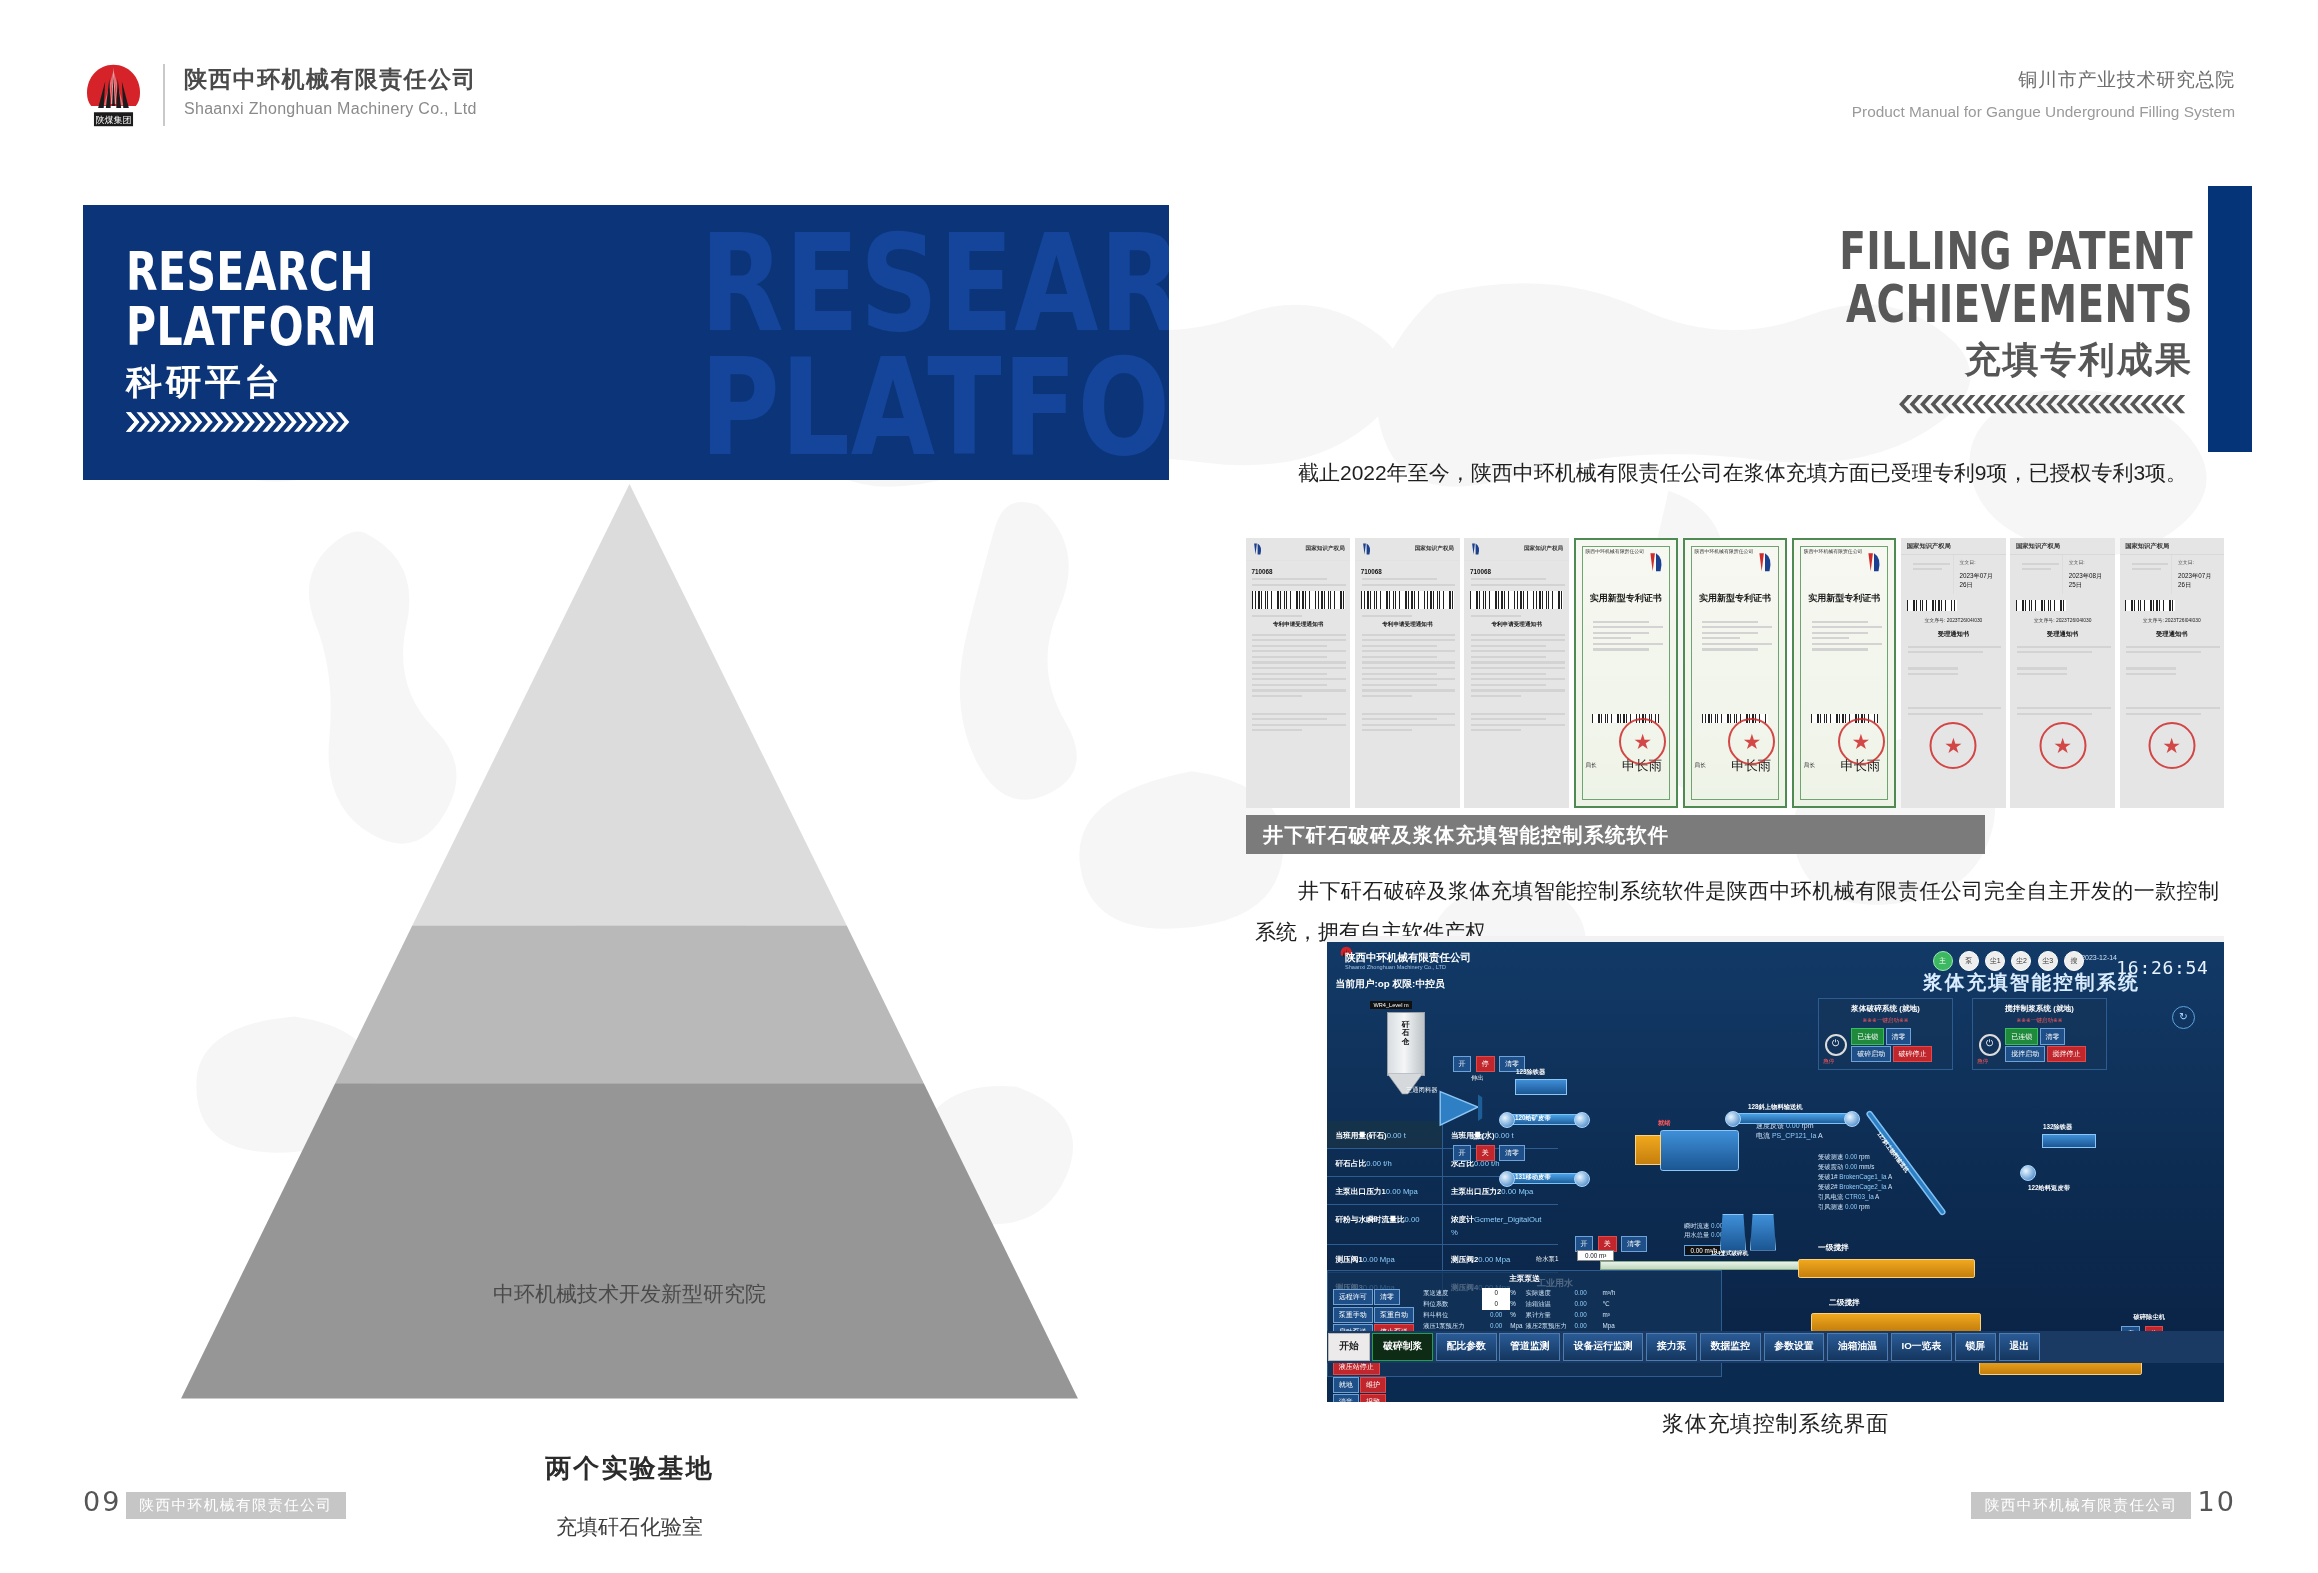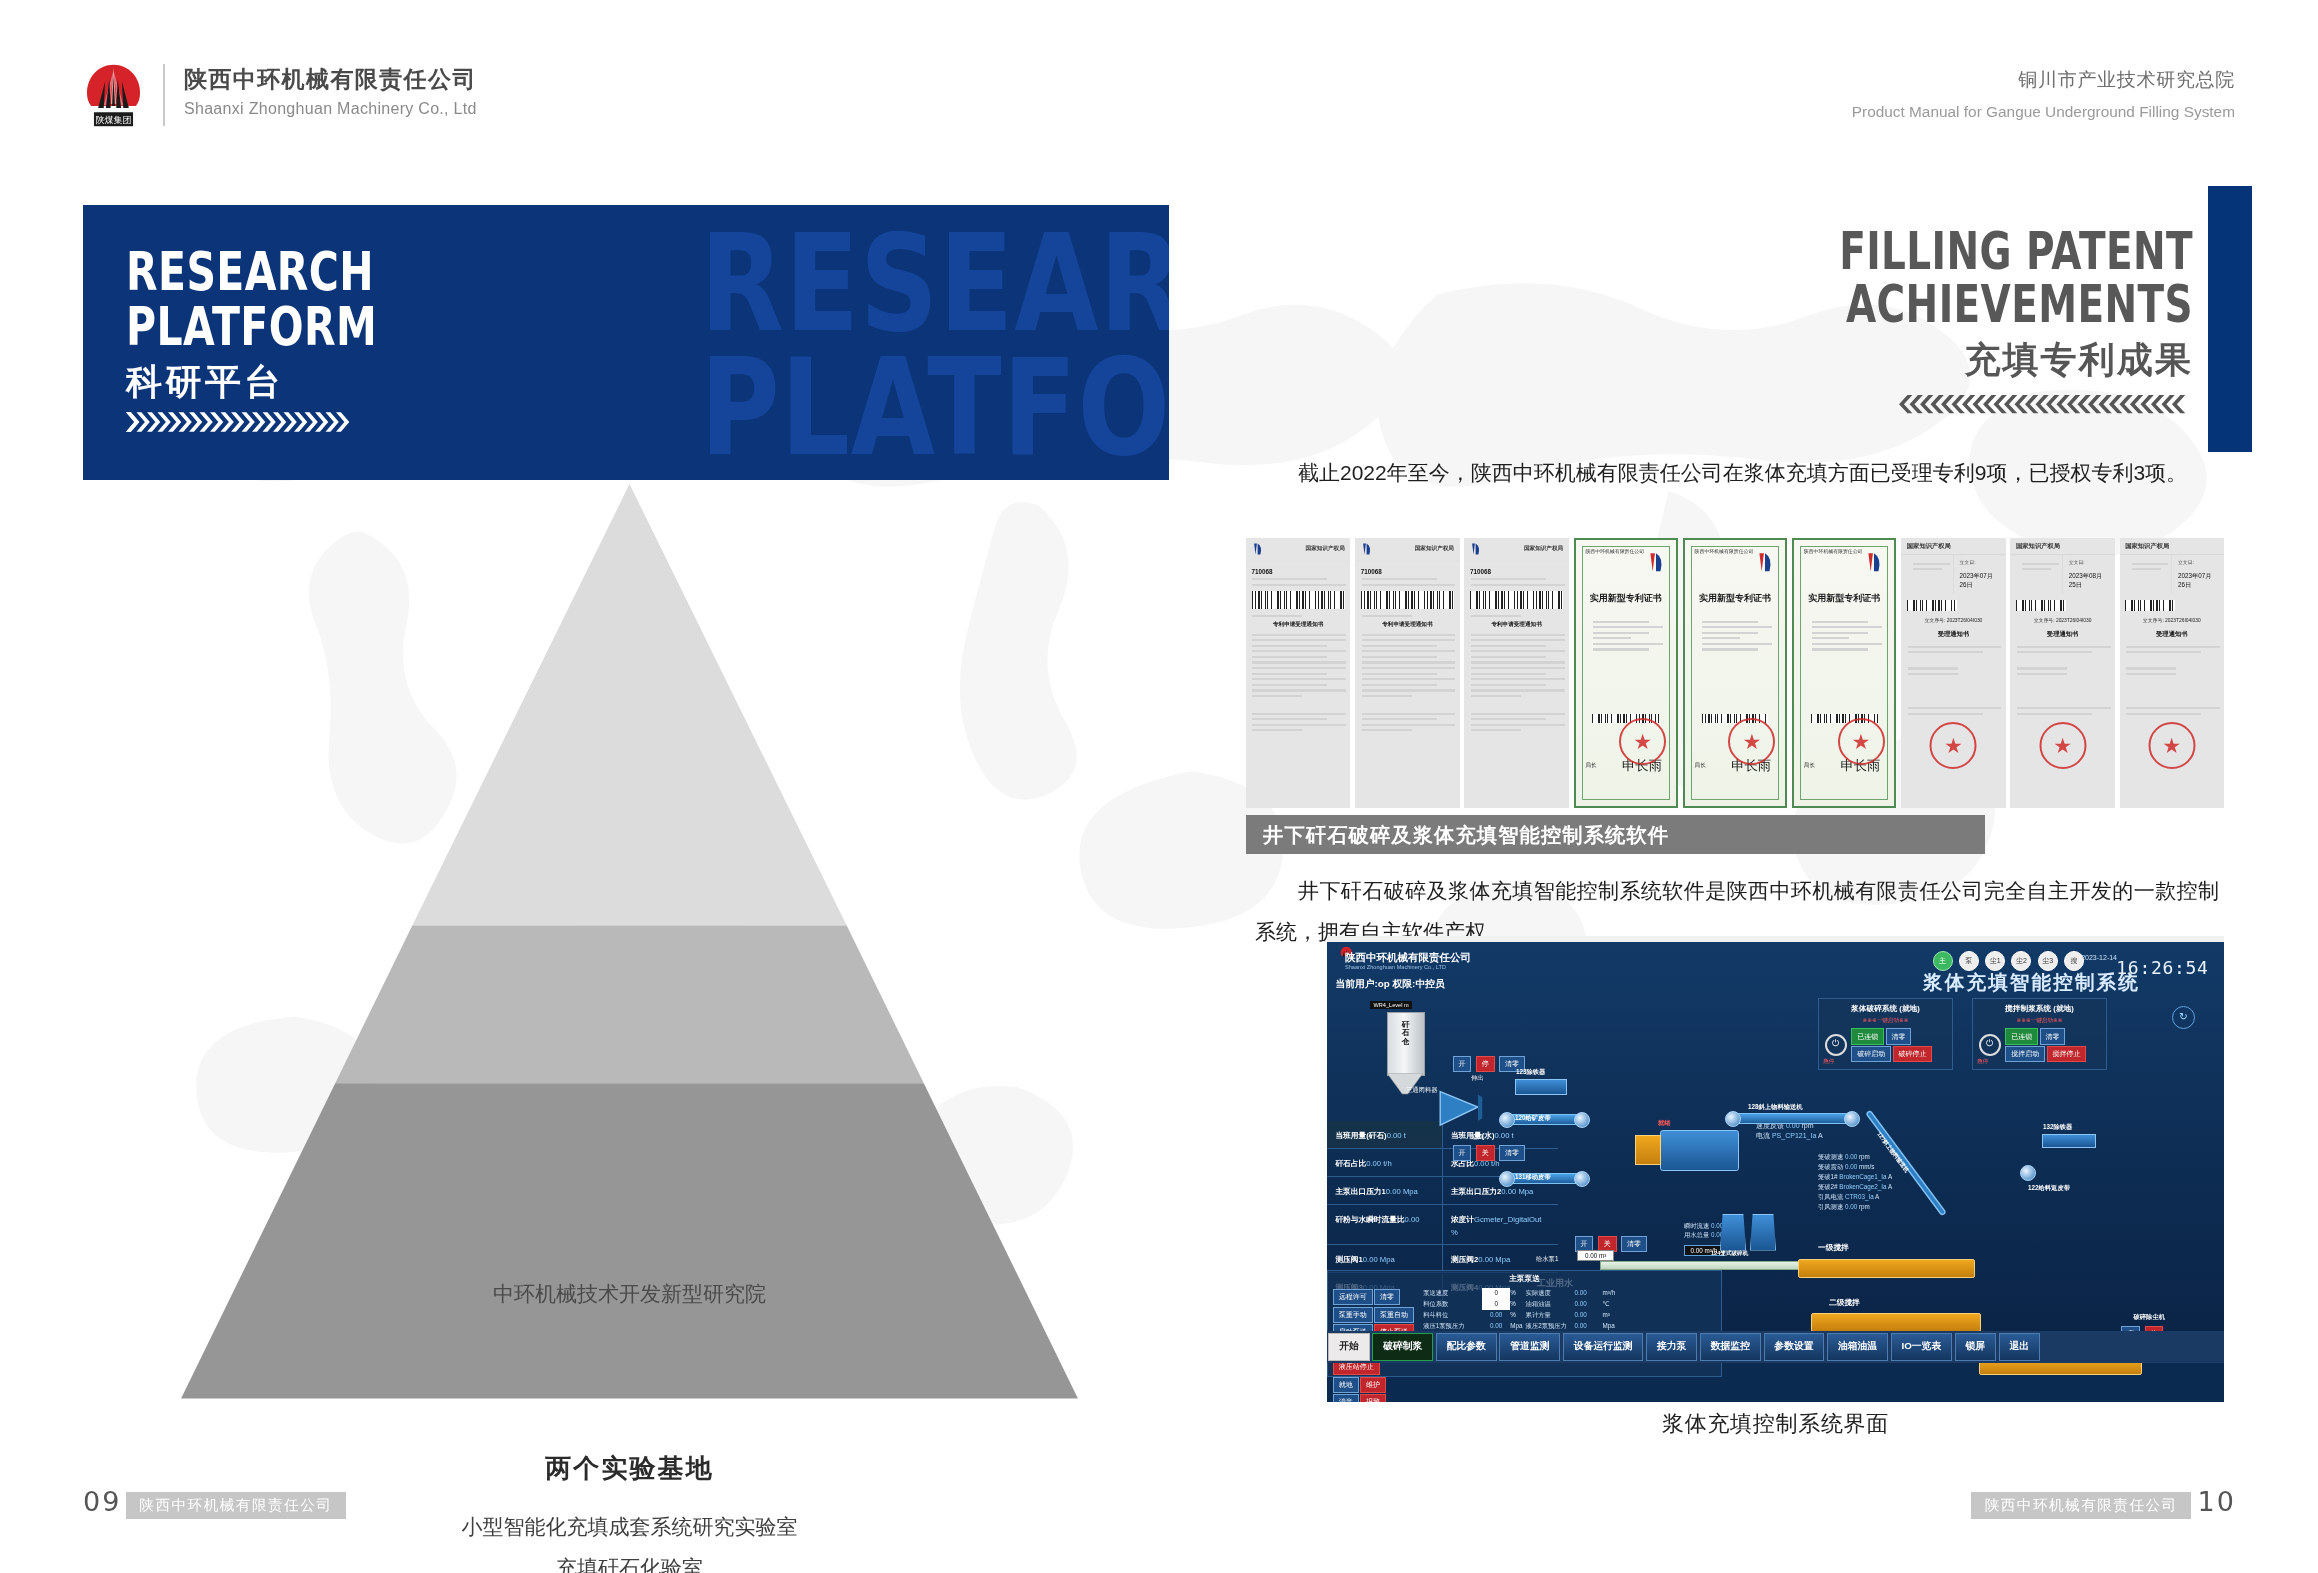--- a/index.html
+++ b/index.html
@@ -206,21 +206,20 @@
   <svg width="1093" height="918" viewBox="0 0 1560 1310">
     <polygon points="780,0 1090,630 470,630" fill="#dcdcdc"></polygon>
     <polygon points="1090,630 1200,855 360,855 470,630" fill="#b9b9b9"></polygon>
     <polygon points="1200,855 1420,1305 140,1305 360,855" fill="#969696"></polygon>
   </svg>
   <div class="pyr-s1">
     <div>中环机械技术开发新型研究院</div>
   </div>
   <div class="pyr-t2">两个实验基地</div>
   <div class="pyr-s2">
-    <div>小型智能化充填成套系统研究实验室</div>
     <div>充填矸石化验室</div>
   </div>
   
   
 </div>
 
 <div class="blue-bar"></div>
 <div class="rp-title-en">FILLING PATENT
 ACHIEVEMENTS</div>
 <div class="rp-title-cn">充填专利成果</div>

